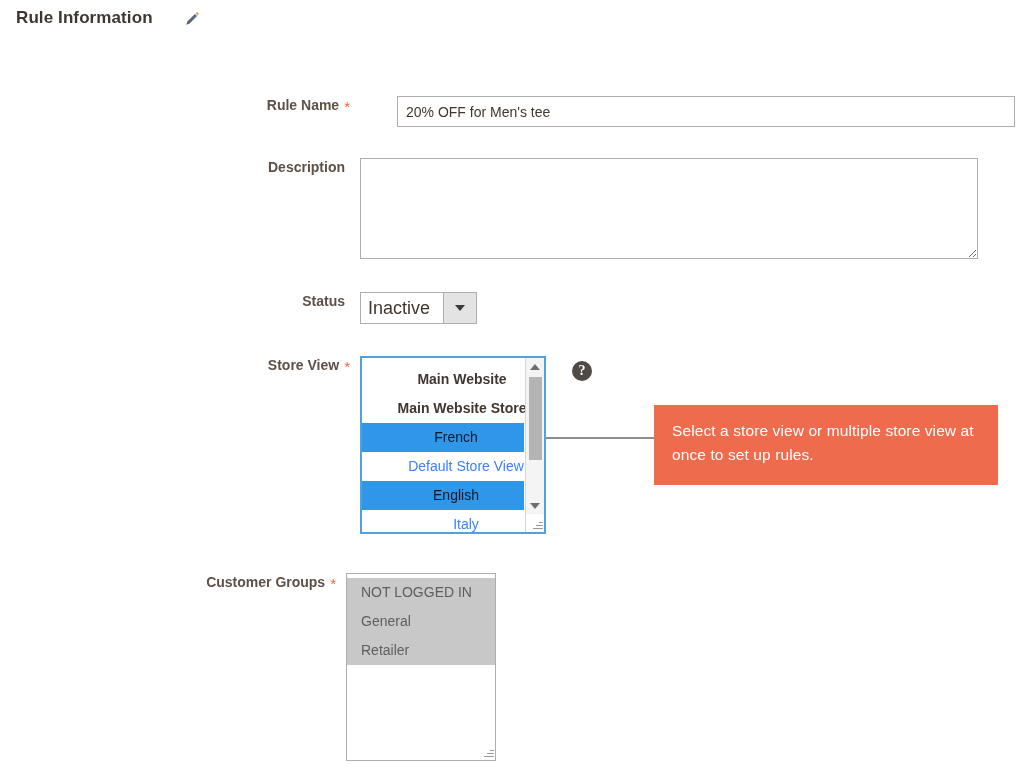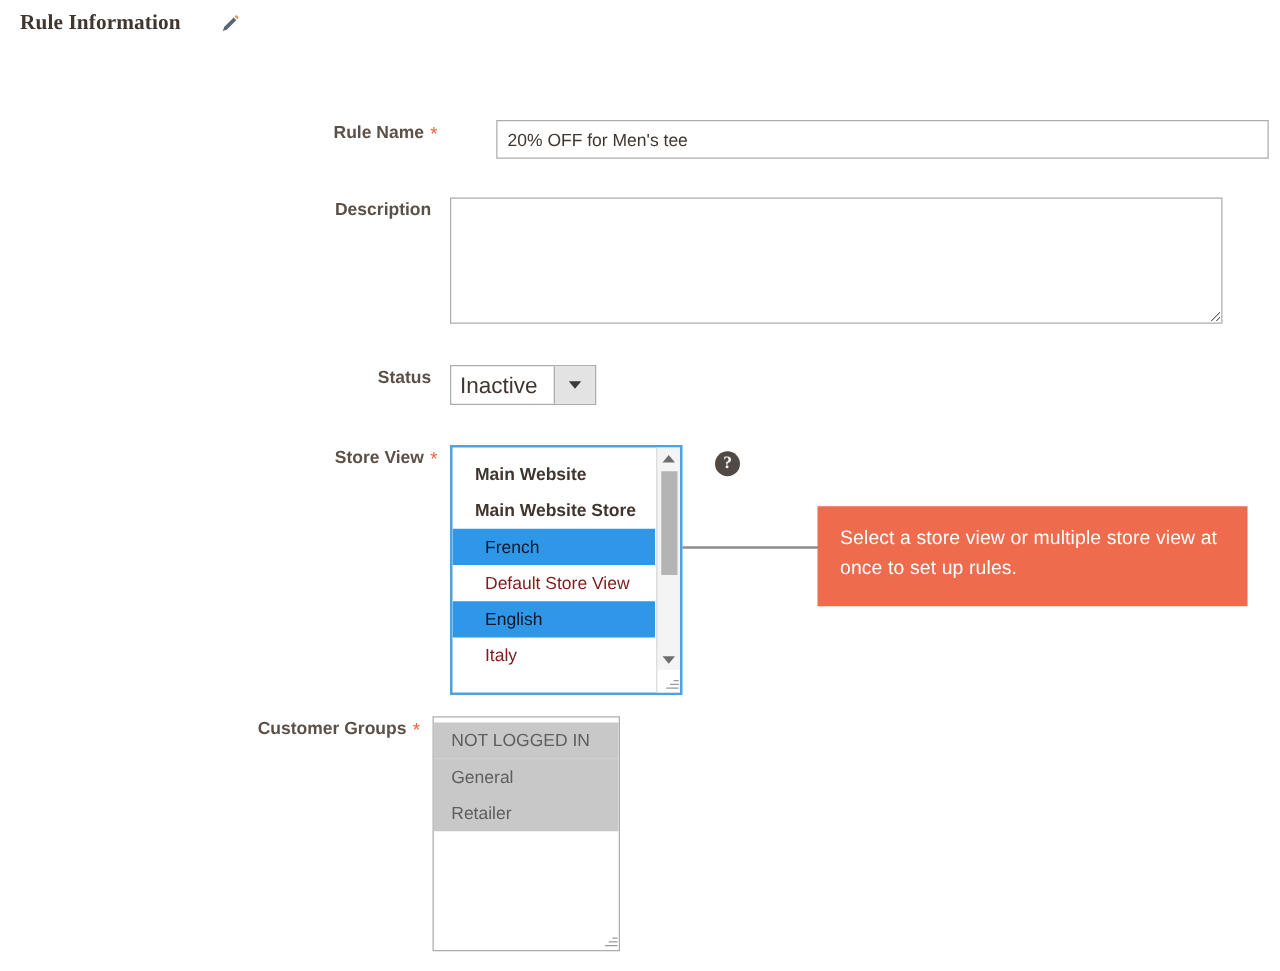--- a/index.html
+++ b/index.html
@@ -17,21 +17,20 @@
   }
 
   
   .section-head {
     position: absolute;
     left: 16px;
     top: 8px;
     display: flex;
     align-items: center;
     gap: 30px;
-    font-family: Liberation Serif, serif;
   }
   .section-title {
     font-size: 17px;
     font-weight: bold;
     color: #41362f;
     letter-spacing: .1px;
     white-space: nowrap;
   }
   .pencil-icon {
     display: inline-block;
@@ -136,36 +135,37 @@
   
   .multi {
     position: relative;
     box-sizing: border-box;
     background: #ffffff;
     overflow: hidden;
   }
   .multi.focused {
     border: 2px solid #4ba3e3;
     width: 186px;
-    height: 200px;
+    height: 178px;
+    text-align: center;
   }
   .multi.plain {
     border: 1px solid #adadad;
     width: 150px;
     height: 188px;
   }
   .multi-list {
     position: absolute;
     left: 0; top: 0; right: 0; bottom: 0;
     padding-top: 7px;
     box-sizing: border-box;
   }
   .opt {
     font-size: 14px;
-    color: #7f1d1d;
+    color: #3b82f6;
     height: 29px;
     line-height: 29px;
     padding-left: 26px;
     white-space: nowrap;
     box-sizing: border-box;
   }
   .opt.group {
     font-weight: bold;
     color: #41362f;
     padding-left: 18px;

